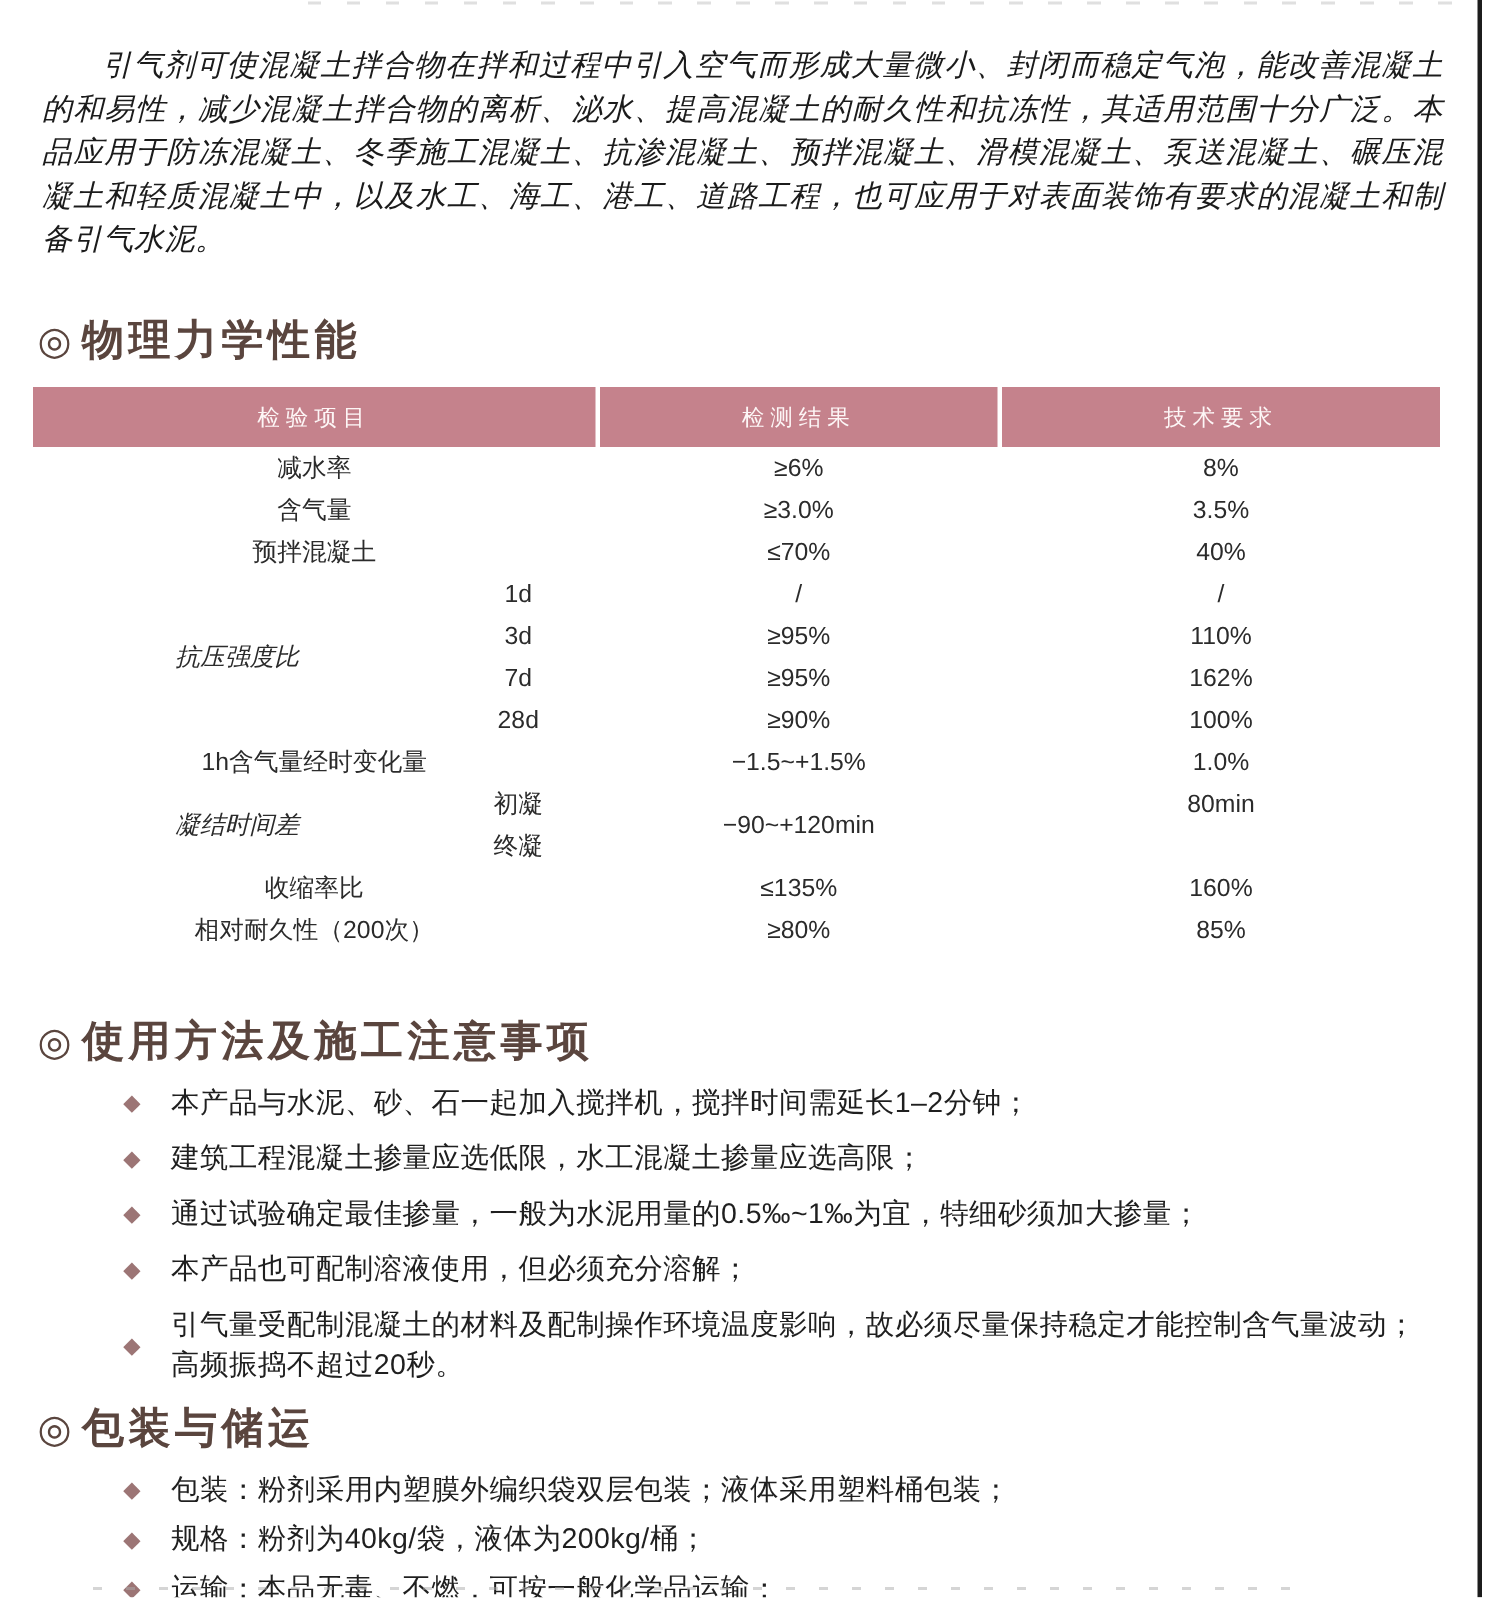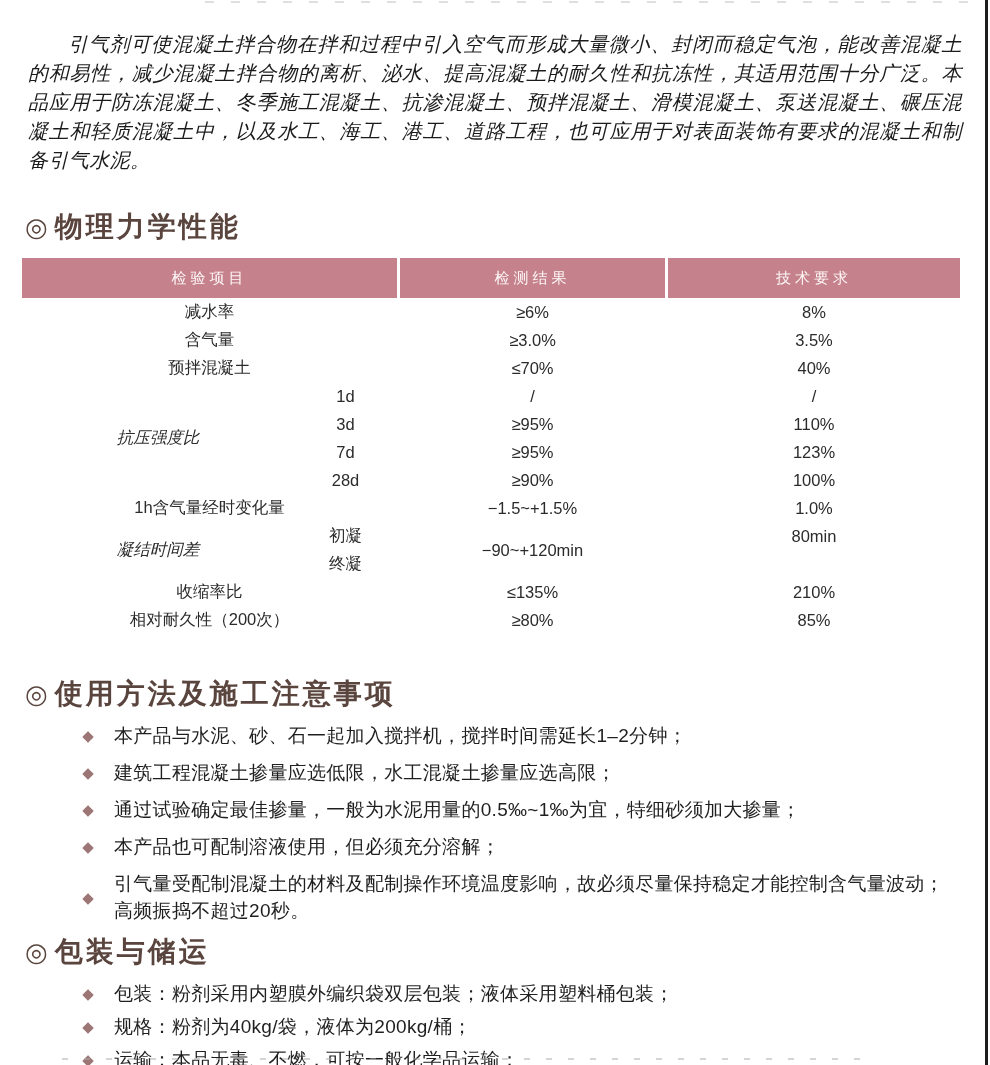--- a/index.html
+++ b/index.html
@@ -119,21 +119,21 @@
       </div>
       <div class="h4 vstack">
         <div>/</div>
         <div>≥95%</div>
         <div>≥95%</div>
         <div>≥90%</div>
       </div>
       <div class="h4 vstack">
         <div>/</div>
         <div>110%</div>
-        <div>123%</div>
+        <div>162%</div>
         <div>100%</div>
       </div>
     </div>
 
     <div class="trow">
       <div class="td r28">1h含气量经时变化量</div>
       <div class="td r28">−1.5~+1.5%</div>
       <div class="td r28">1.0%</div>
     </div>
 
@@ -147,21 +147,21 @@
       </div>
       <div class="td h2">−90~+120min</div>
       <div class="h2 vstack">
         <div>80min</div>
       </div>
     </div>
 
     <div class="trow">
       <div class="td r28">收缩率比</div>
       <div class="td r28">≤135%</div>
-      <div class="td r28">210%</div>
+      <div class="td r28">160%</div>
     </div>
 
     <div class="trow">
       <div class="td r28">相对耐久性（200次）</div>
       <div class="td r28">≥80%</div>
       <div class="td r28">85%</div>
     </div>
   </div>
 
   <div class="section-heading sh2">

